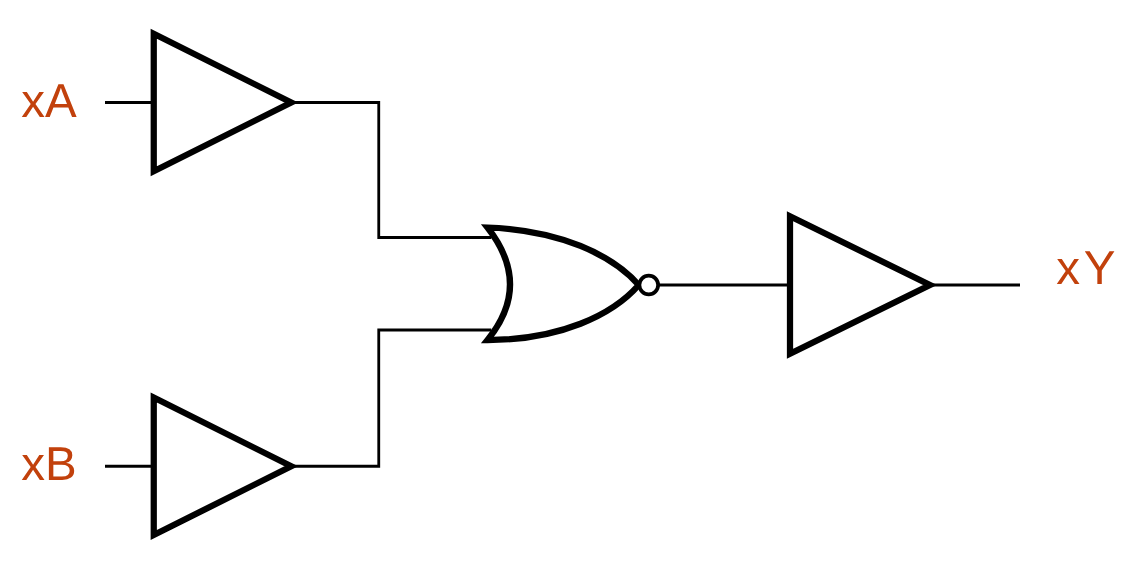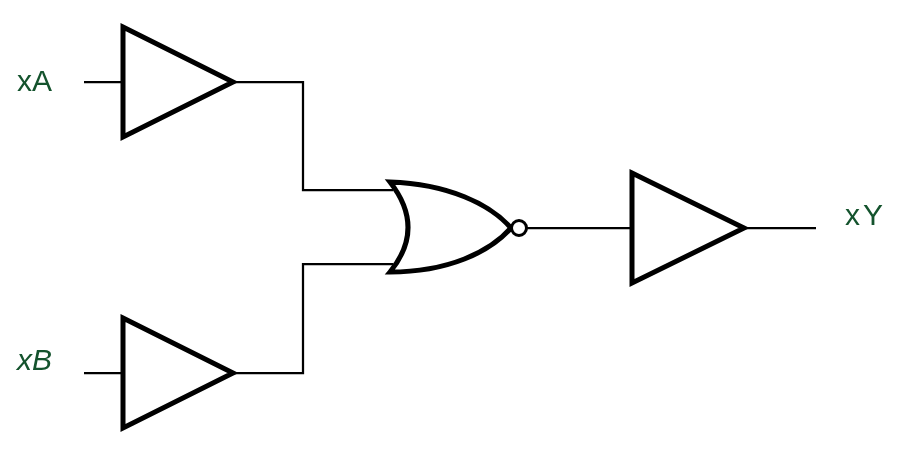--- a/index.html
+++ b/index.html
@@ -16,28 +16,28 @@
     font-family: "Liberation Sans", sans-serif;
   }
   .canvas svg {
     position: absolute;
     left: 0;
     top: 0;
   }
   .net-label {
     position: absolute;
     transform: translateY(-52%);
-    font-size: 30px;
+    font-size: 38px;
     line-height: 1;
-    color: #14532d;
+    color: #c2410c;
     white-space: nowrap;
     user-select: none;
   }
   .label-xa { left: 17px; top: 82px; }
-  .label-xb { left: 17px; top: 361px; font-style: italic; }
+  .label-xb { left: 17px; top: 373px; }
   .label-xy { left: 845px; top: 216px; letter-spacing: 3px; }
   .wire { fill: none; stroke-width: 2.25; }
   .gate { fill: #ffffff; stroke-width: 5; stroke-linejoin: miter; }
   .bubble { fill: #ffffff; stroke-width: 3; }
 </style>
 </head>
 <body>
 
 <div class="canvas">
   <svg width="900" height="449" viewBox="0 0 900 449">

